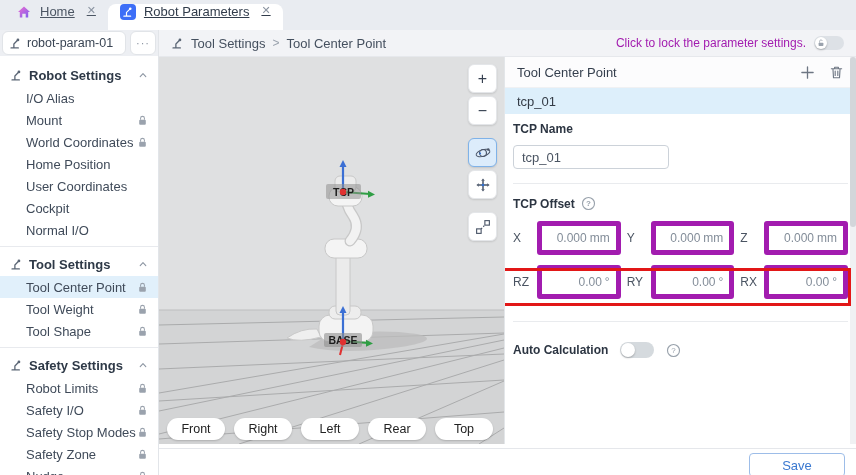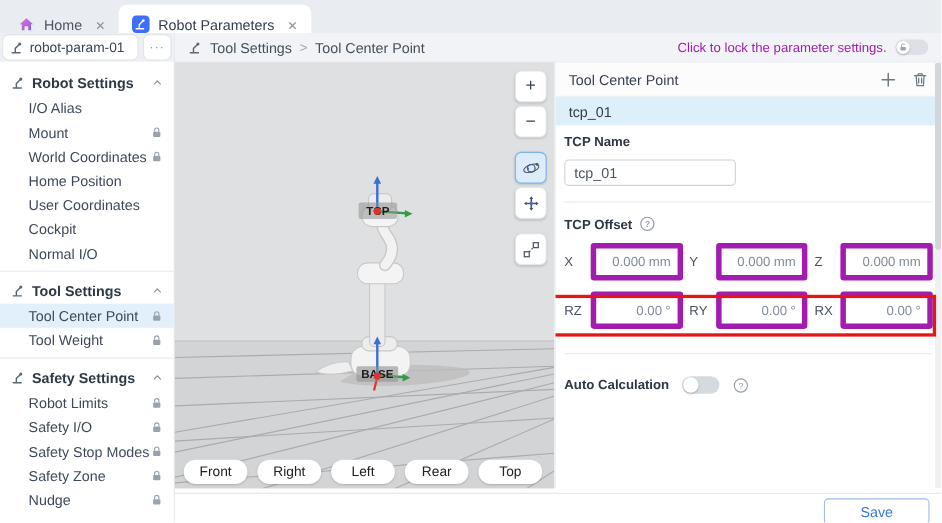--- a/index.html
+++ b/index.html
@@ -3,21 +3,21 @@
 <meta charset="utf-8">
 <style>
   html,body{margin:0;padding:0;}
   body{width:856px;height:475px;overflow:hidden;position:relative;
        font-family:"Liberation Sans",sans-serif;background:#fff;color:#3a4554;
        -webkit-font-smoothing:antialiased;}
   .app{position:absolute;inset:0;display:flex;flex-direction:column;}
 
   
   .tabbar{height:30px;background:#e9ecf1;display:flex;align-items:flex-end;padding-left:4px;flex:none;}
-  .tab{height:26px;display:flex;align-items:flex-end;gap:8px;padding:0 12px;font-size:13px;color:#4b5563;border-radius:8px 8px 0 0;}
+  .tab{height:26px;display:flex;align-items:flex-start;gap:8px;padding:0 12px;font-size:13px;color:#4b5563;border-radius:8px 8px 0 0;text-decoration:underline;}
   .tab.active{background:#fff;color:#313c4b;}
   .tab-icon{width:16px;height:16px;border-radius:4px;display:flex;align-items:center;justify-content:center;flex:none;}
   .tab-icon.blue{background:#3d6ef7;}
   .tab-icon svg{width:12px;height:12px;}
   .tab-close{font-size:11px;color:#8a93a0;margin-left:4px;cursor:pointer;}
 
   
   .main{flex:1;display:flex;min-height:0;}
 
   
@@ -231,20 +231,26 @@
             </svg>
         </div>
         <div class="nav-item selected">
           <span>Tool Center Point</span>
           <svg class="lock">
               <use href="#sym-lock"></use>
             </svg>
           </div>
         <div class="nav-item">
           <span>Tool Weight</span>
+          <svg class="lock">
+              <use href="#sym-lock"></use>
+            </svg>
+          </div>
+        <div class="nav-item">
+          <span>Tool Shape</span>
           <svg class="lock">
               <use href="#sym-lock"></use>
             </svg>
           </div>
 
         <div class="nav-divider"></div>
 
         <div class="nav-header">
           <svg class="ric">
               <use href="#sym-robot"></use>

